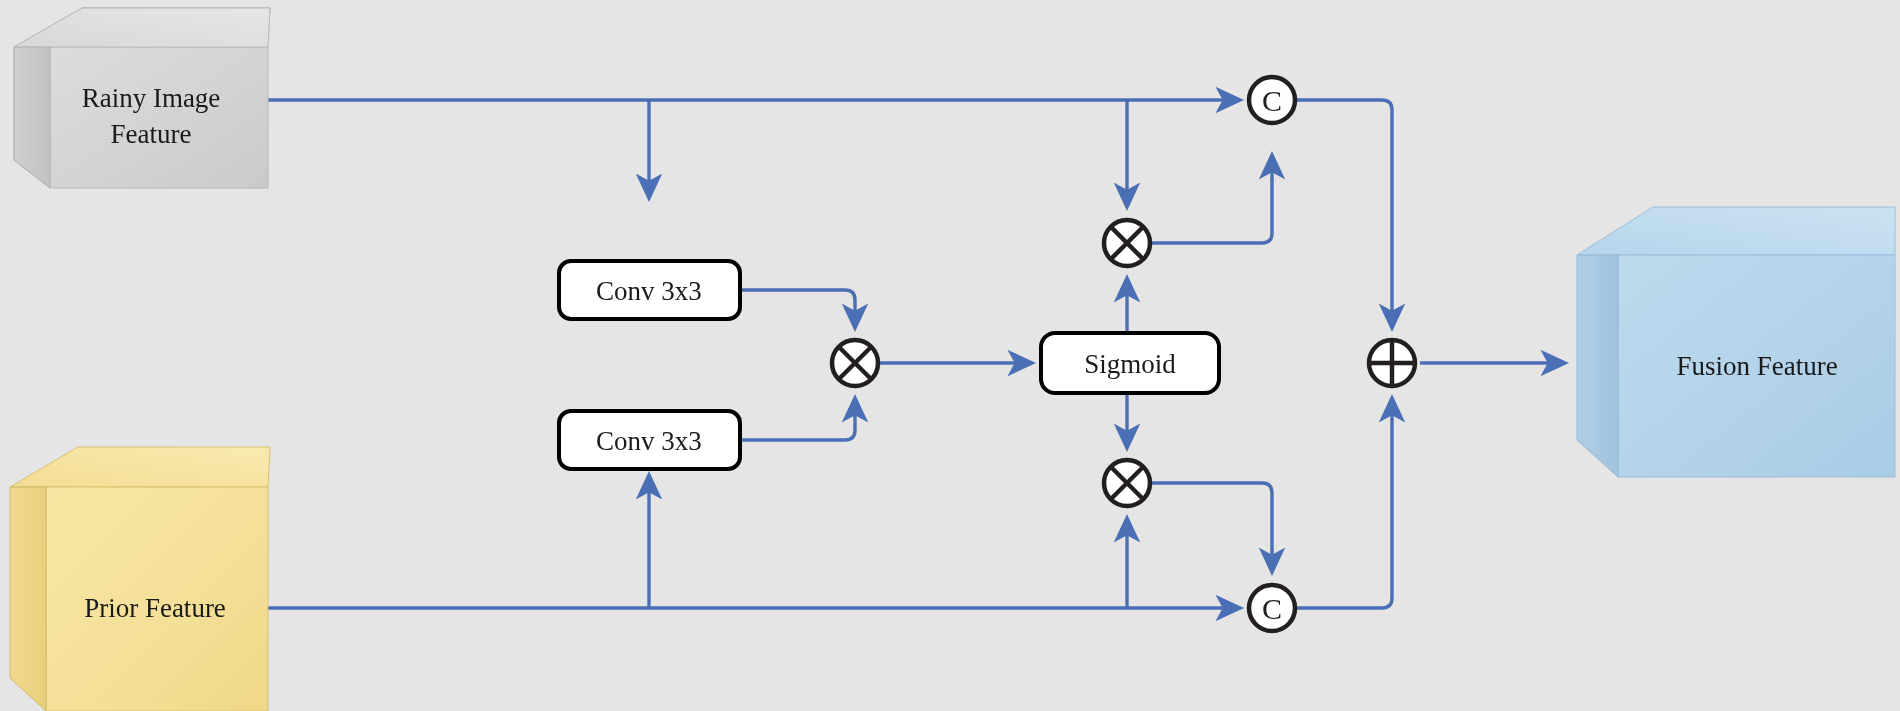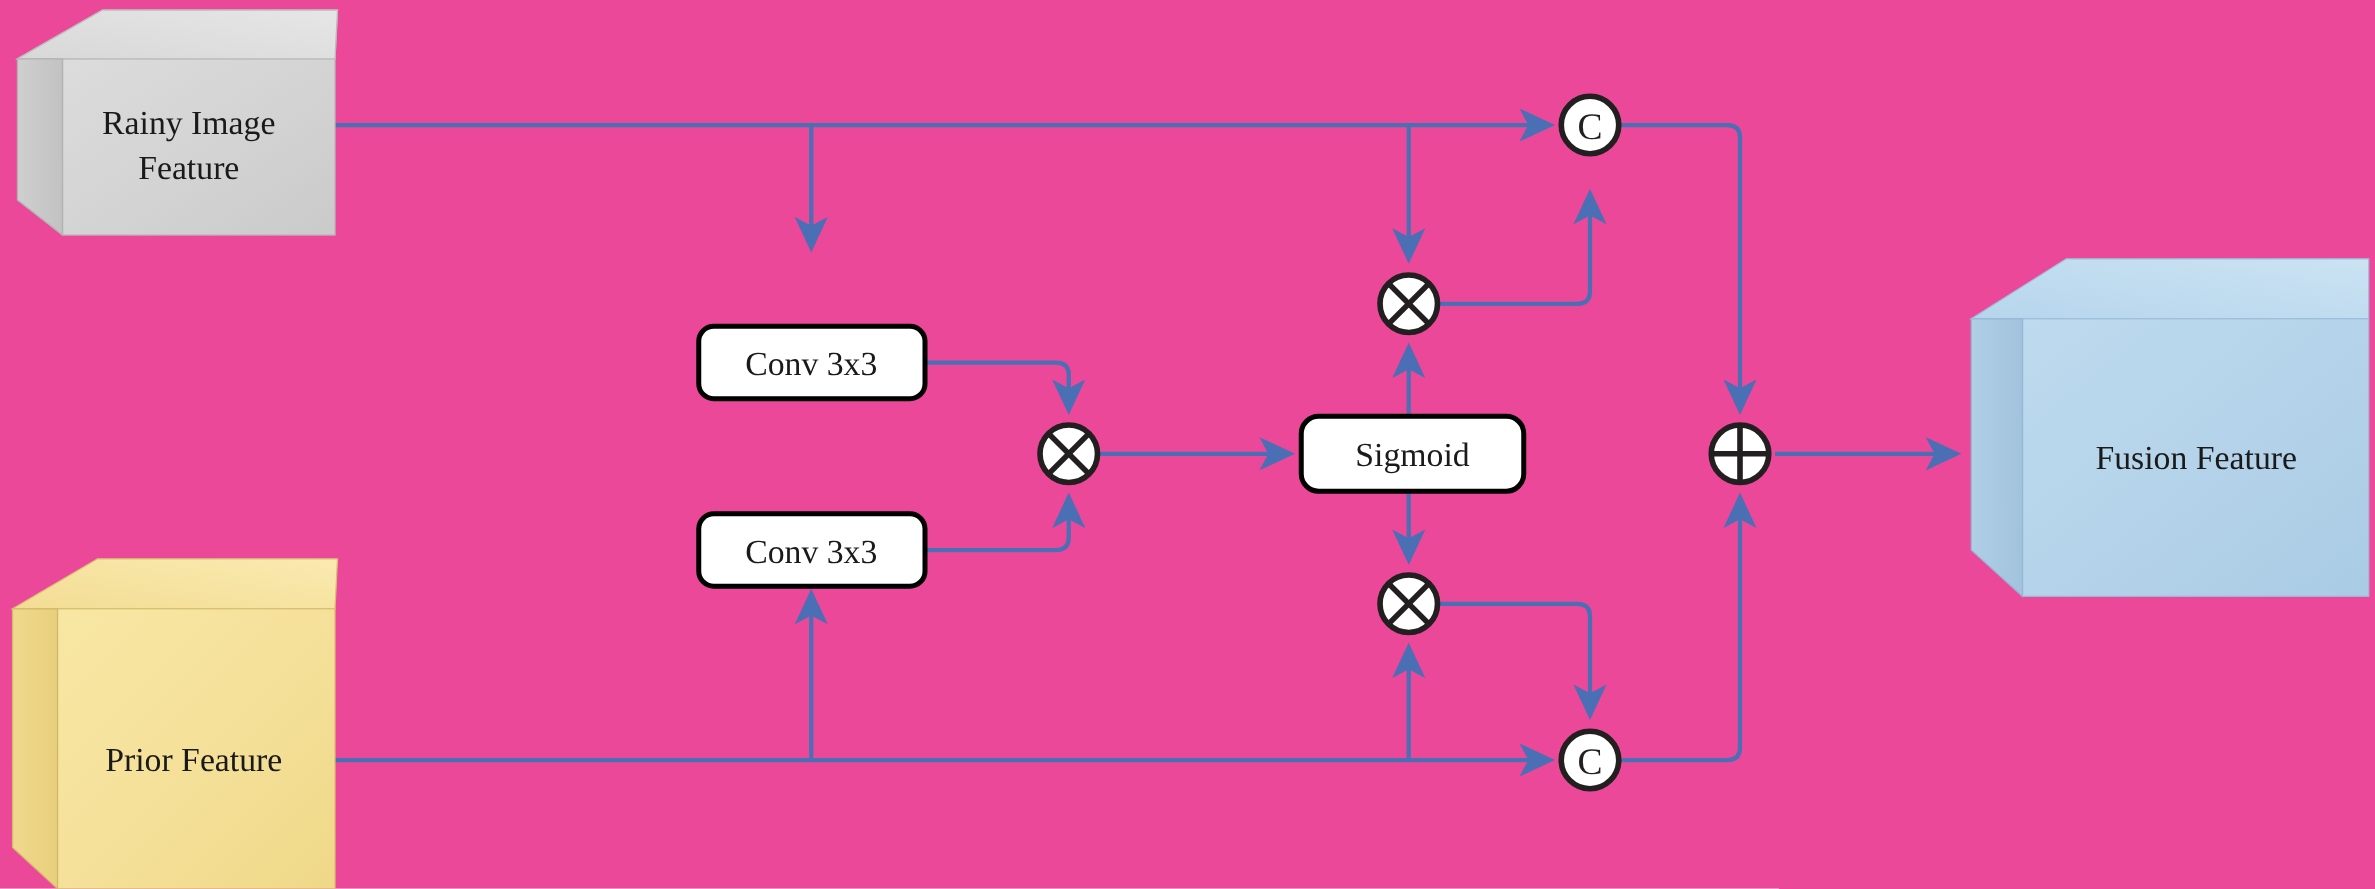--- a/index.html
+++ b/index.html
@@ -10,21 +10,21 @@
   body {
     width: 1900px;
     height: 711px;
     font-family: "Liberation Serif", "DejaVu Serif", serif;
     overflow: hidden;
   }
   #diagram-root {
     position: relative;
     width: 1900px;
     height: 711px;
-    background: #ec4899;
+    background: #e5e5e5;
   }
   svg.canvas {
     position: absolute;
     top: 0;
     left: 0;
     width: 1900px;
     height: 711px;
   }
   .node-label {
     font-family: "Liberation Serif", "DejaVu Serif", serif;

